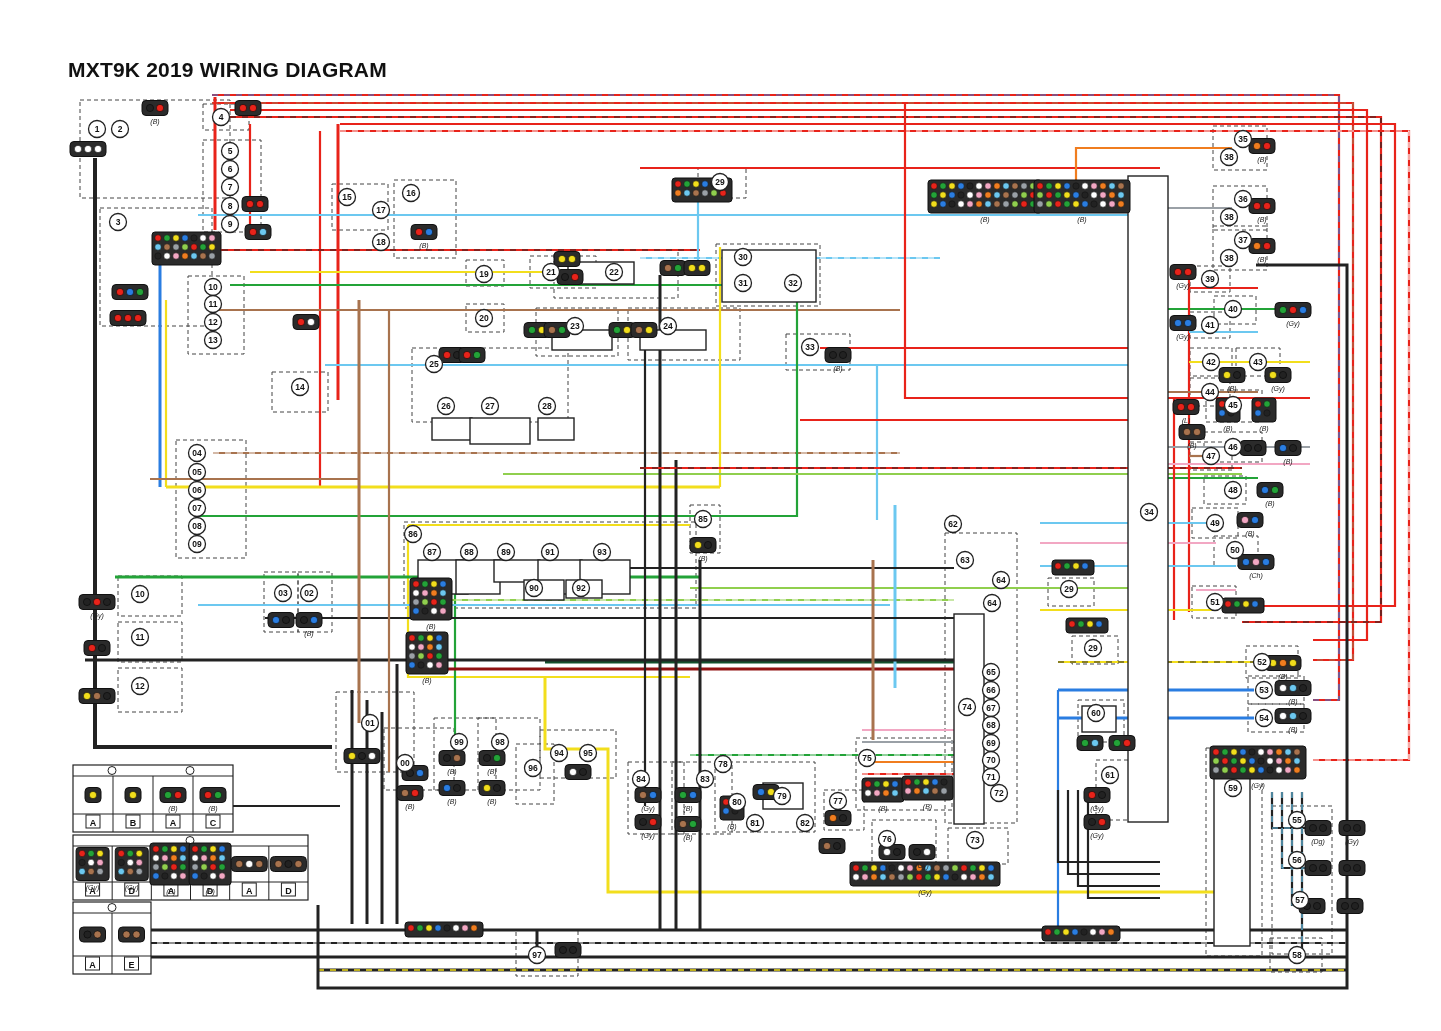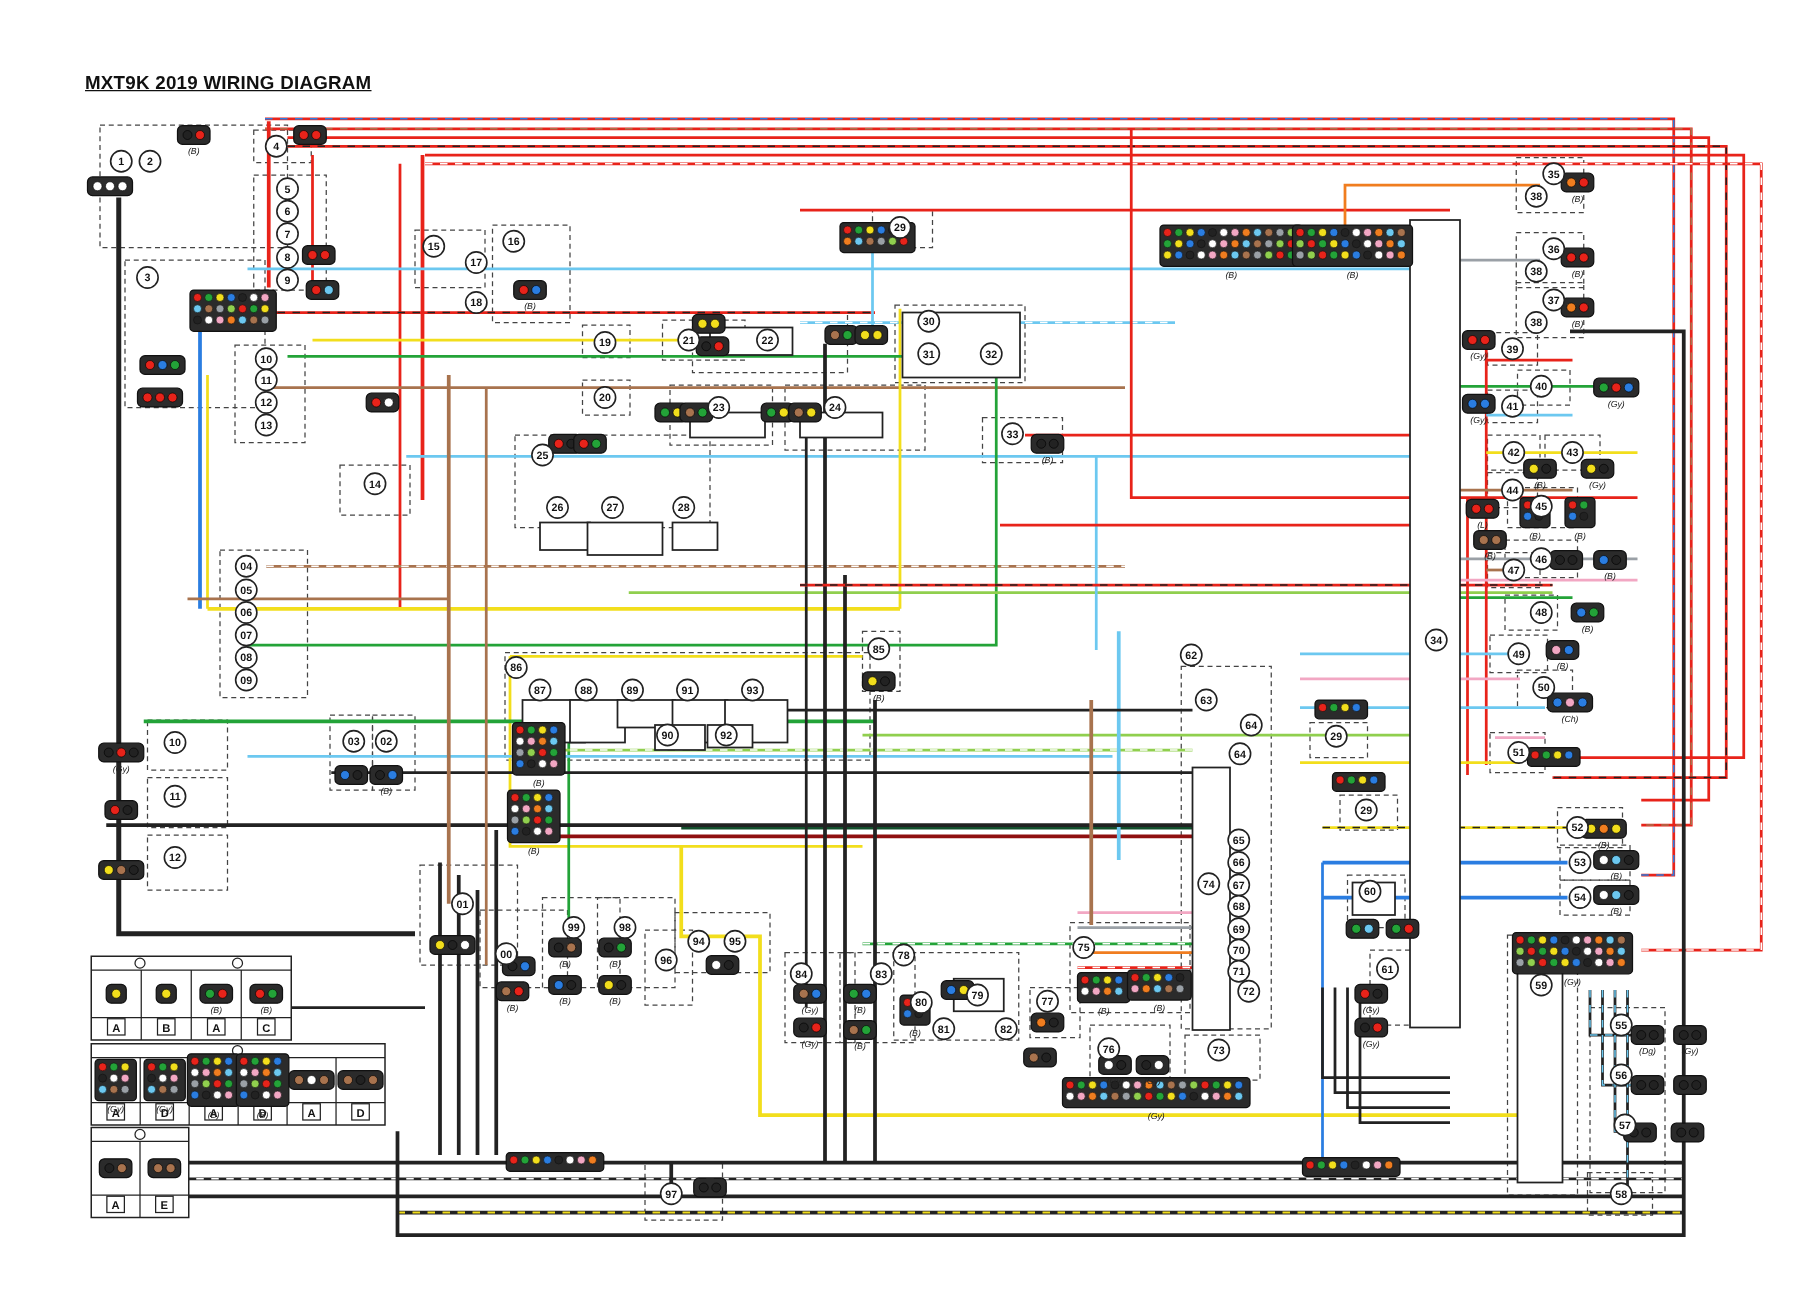--- a/index.html
+++ b/index.html
@@ -1,17 +1,17 @@
 <!DOCTYPE html>
 <html><head>
 <meta charset="utf-8">
 <style>
   html,body{margin:0;padding:0;background:#ffffff;font-family:"Liberation Sans",sans-serif;}
   .stage{position:relative;width:1441px;height:1031px;background:#ffffff;overflow:hidden;}
-  .title{position:absolute;left:68px;top:58px;font-size:15px;font-weight:bold;color:#111;letter-spacing:.2px;text-decoration:underline;}
+  .title{position:absolute;left:68px;top:58px;font-size:21px;font-weight:bold;color:#111;letter-spacing:.2px;}
   svg{position:absolute;left:0;top:0;}
   text{font-family:"Liberation Sans",sans-serif;}
 </style>
 </head>
 <body>
 
 <div class="stage">
   <div class="title">MXT9K 2019 WIRING DIAGRAM</div>
   <svg id="diagram-svg" xmlns="http://www.w3.org/2000/svg" width="1441" height="1031" viewBox="0 0 1441 1031">
       <rect x="80" y="100" width="150" height="98" fill="none" stroke="#444" stroke-width="1" stroke-dasharray="4 3"></rect>

